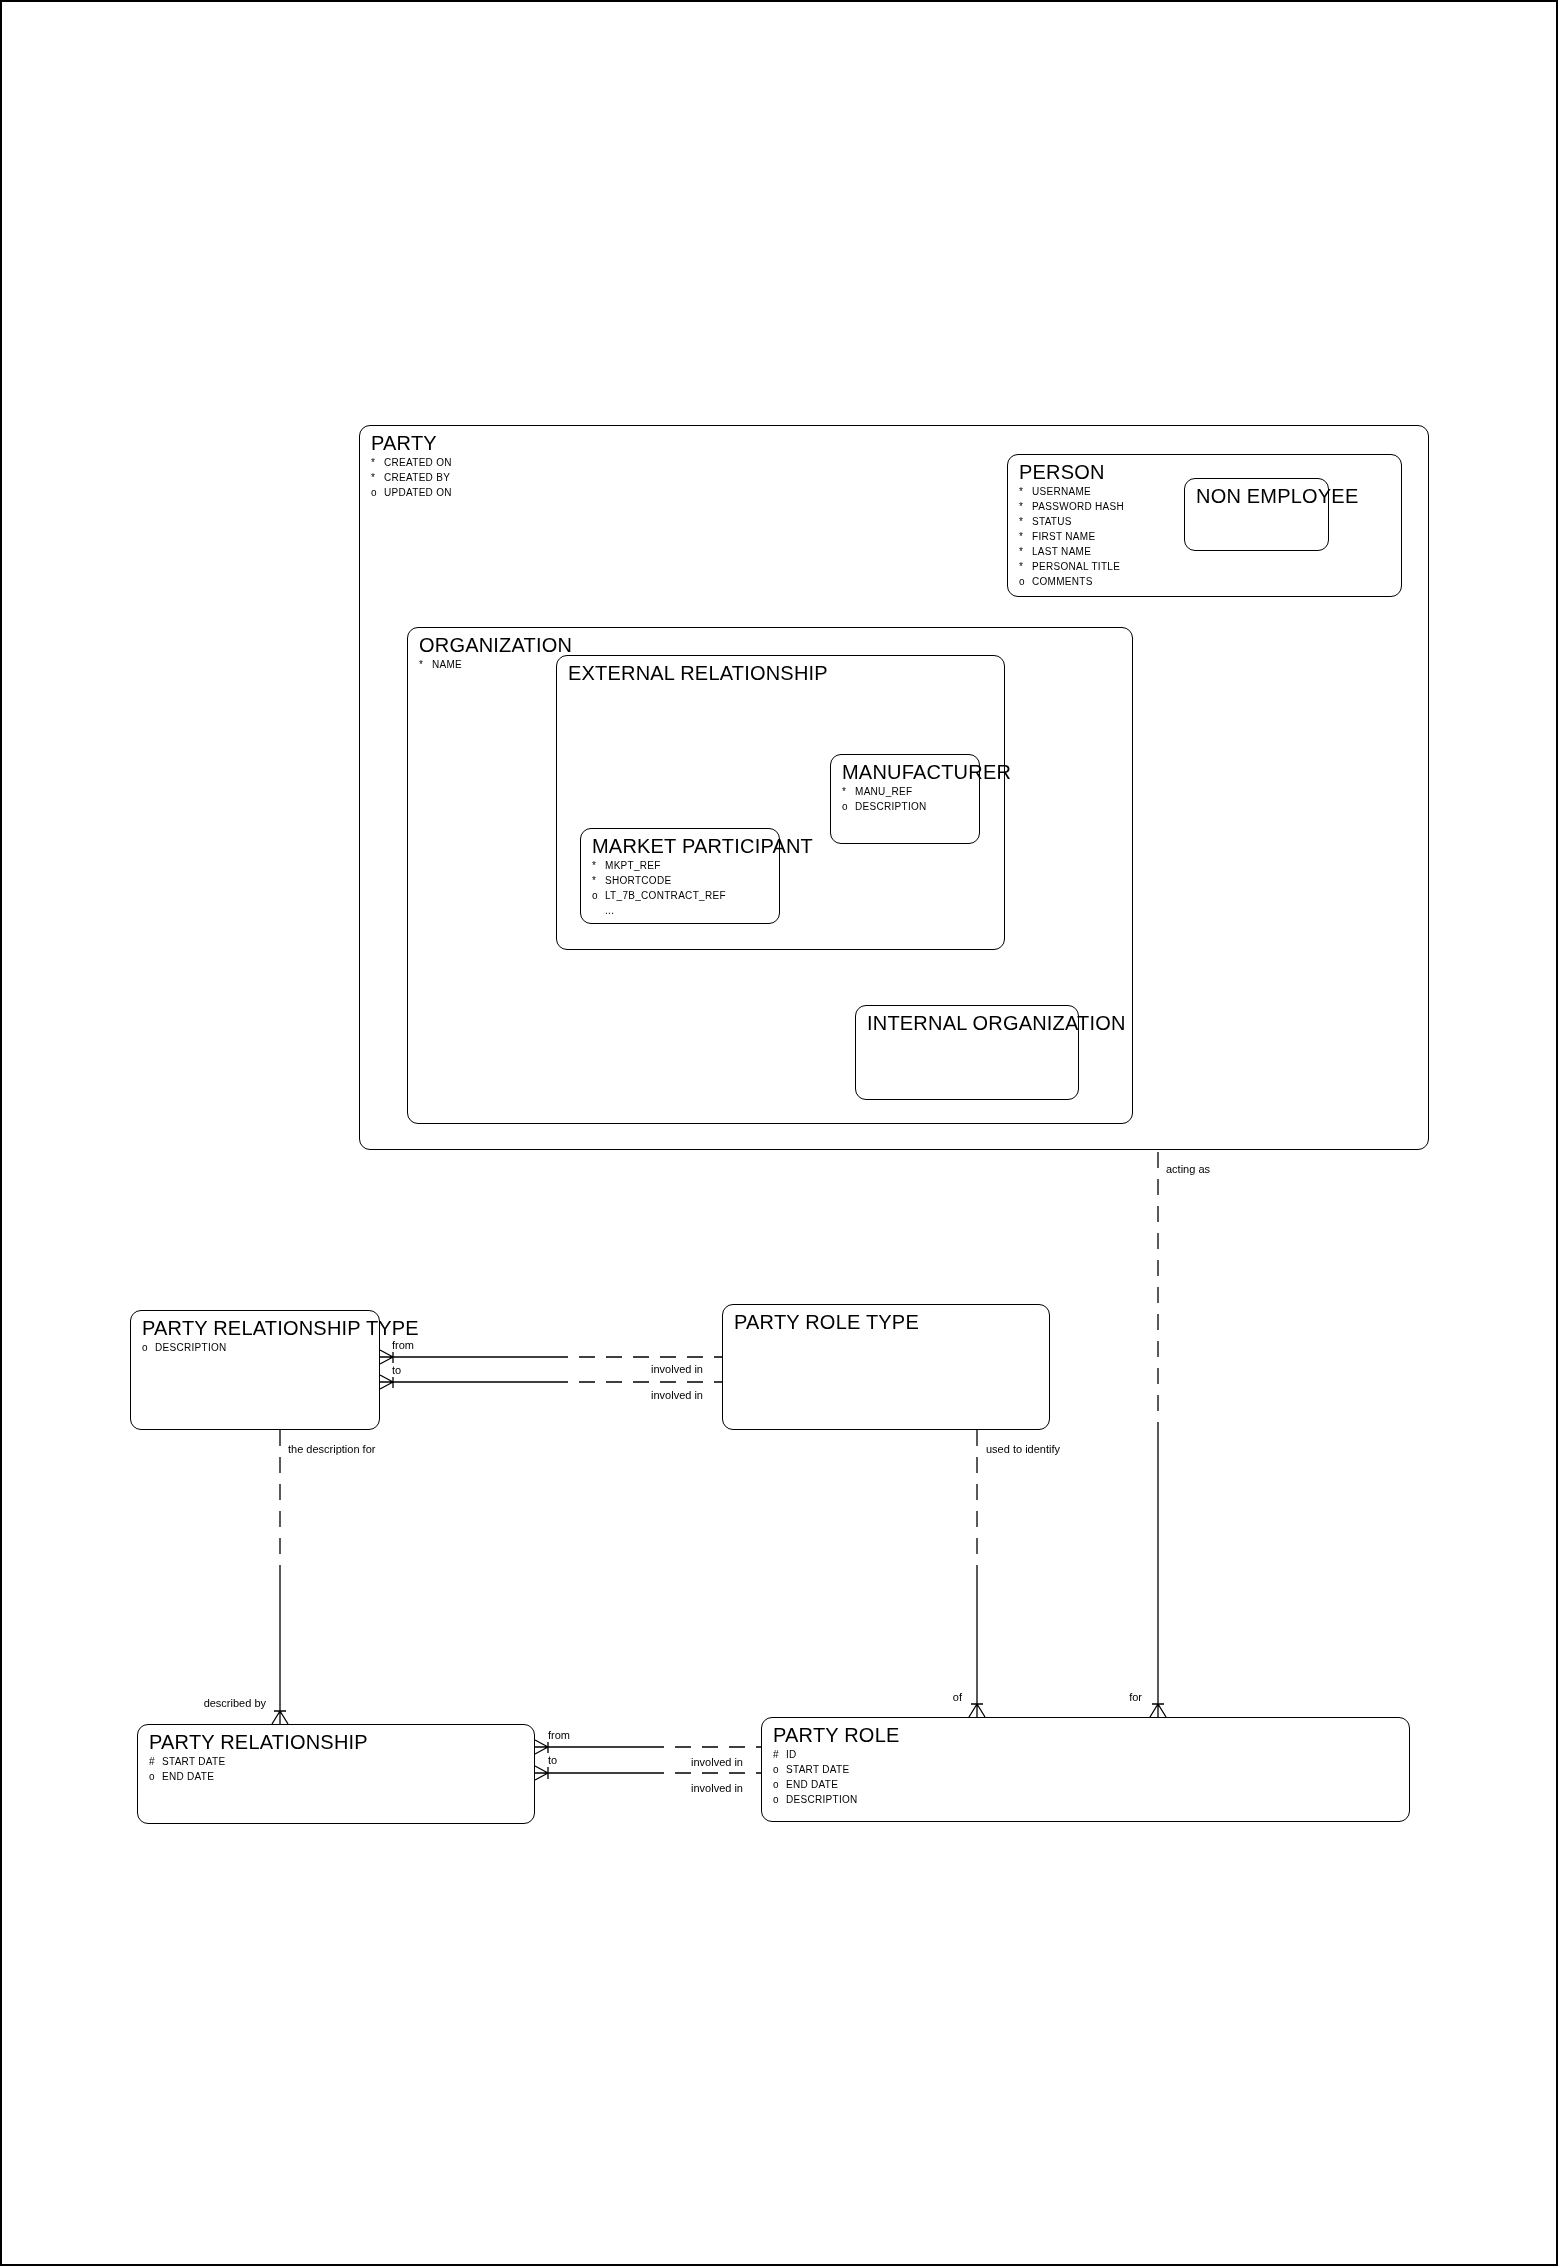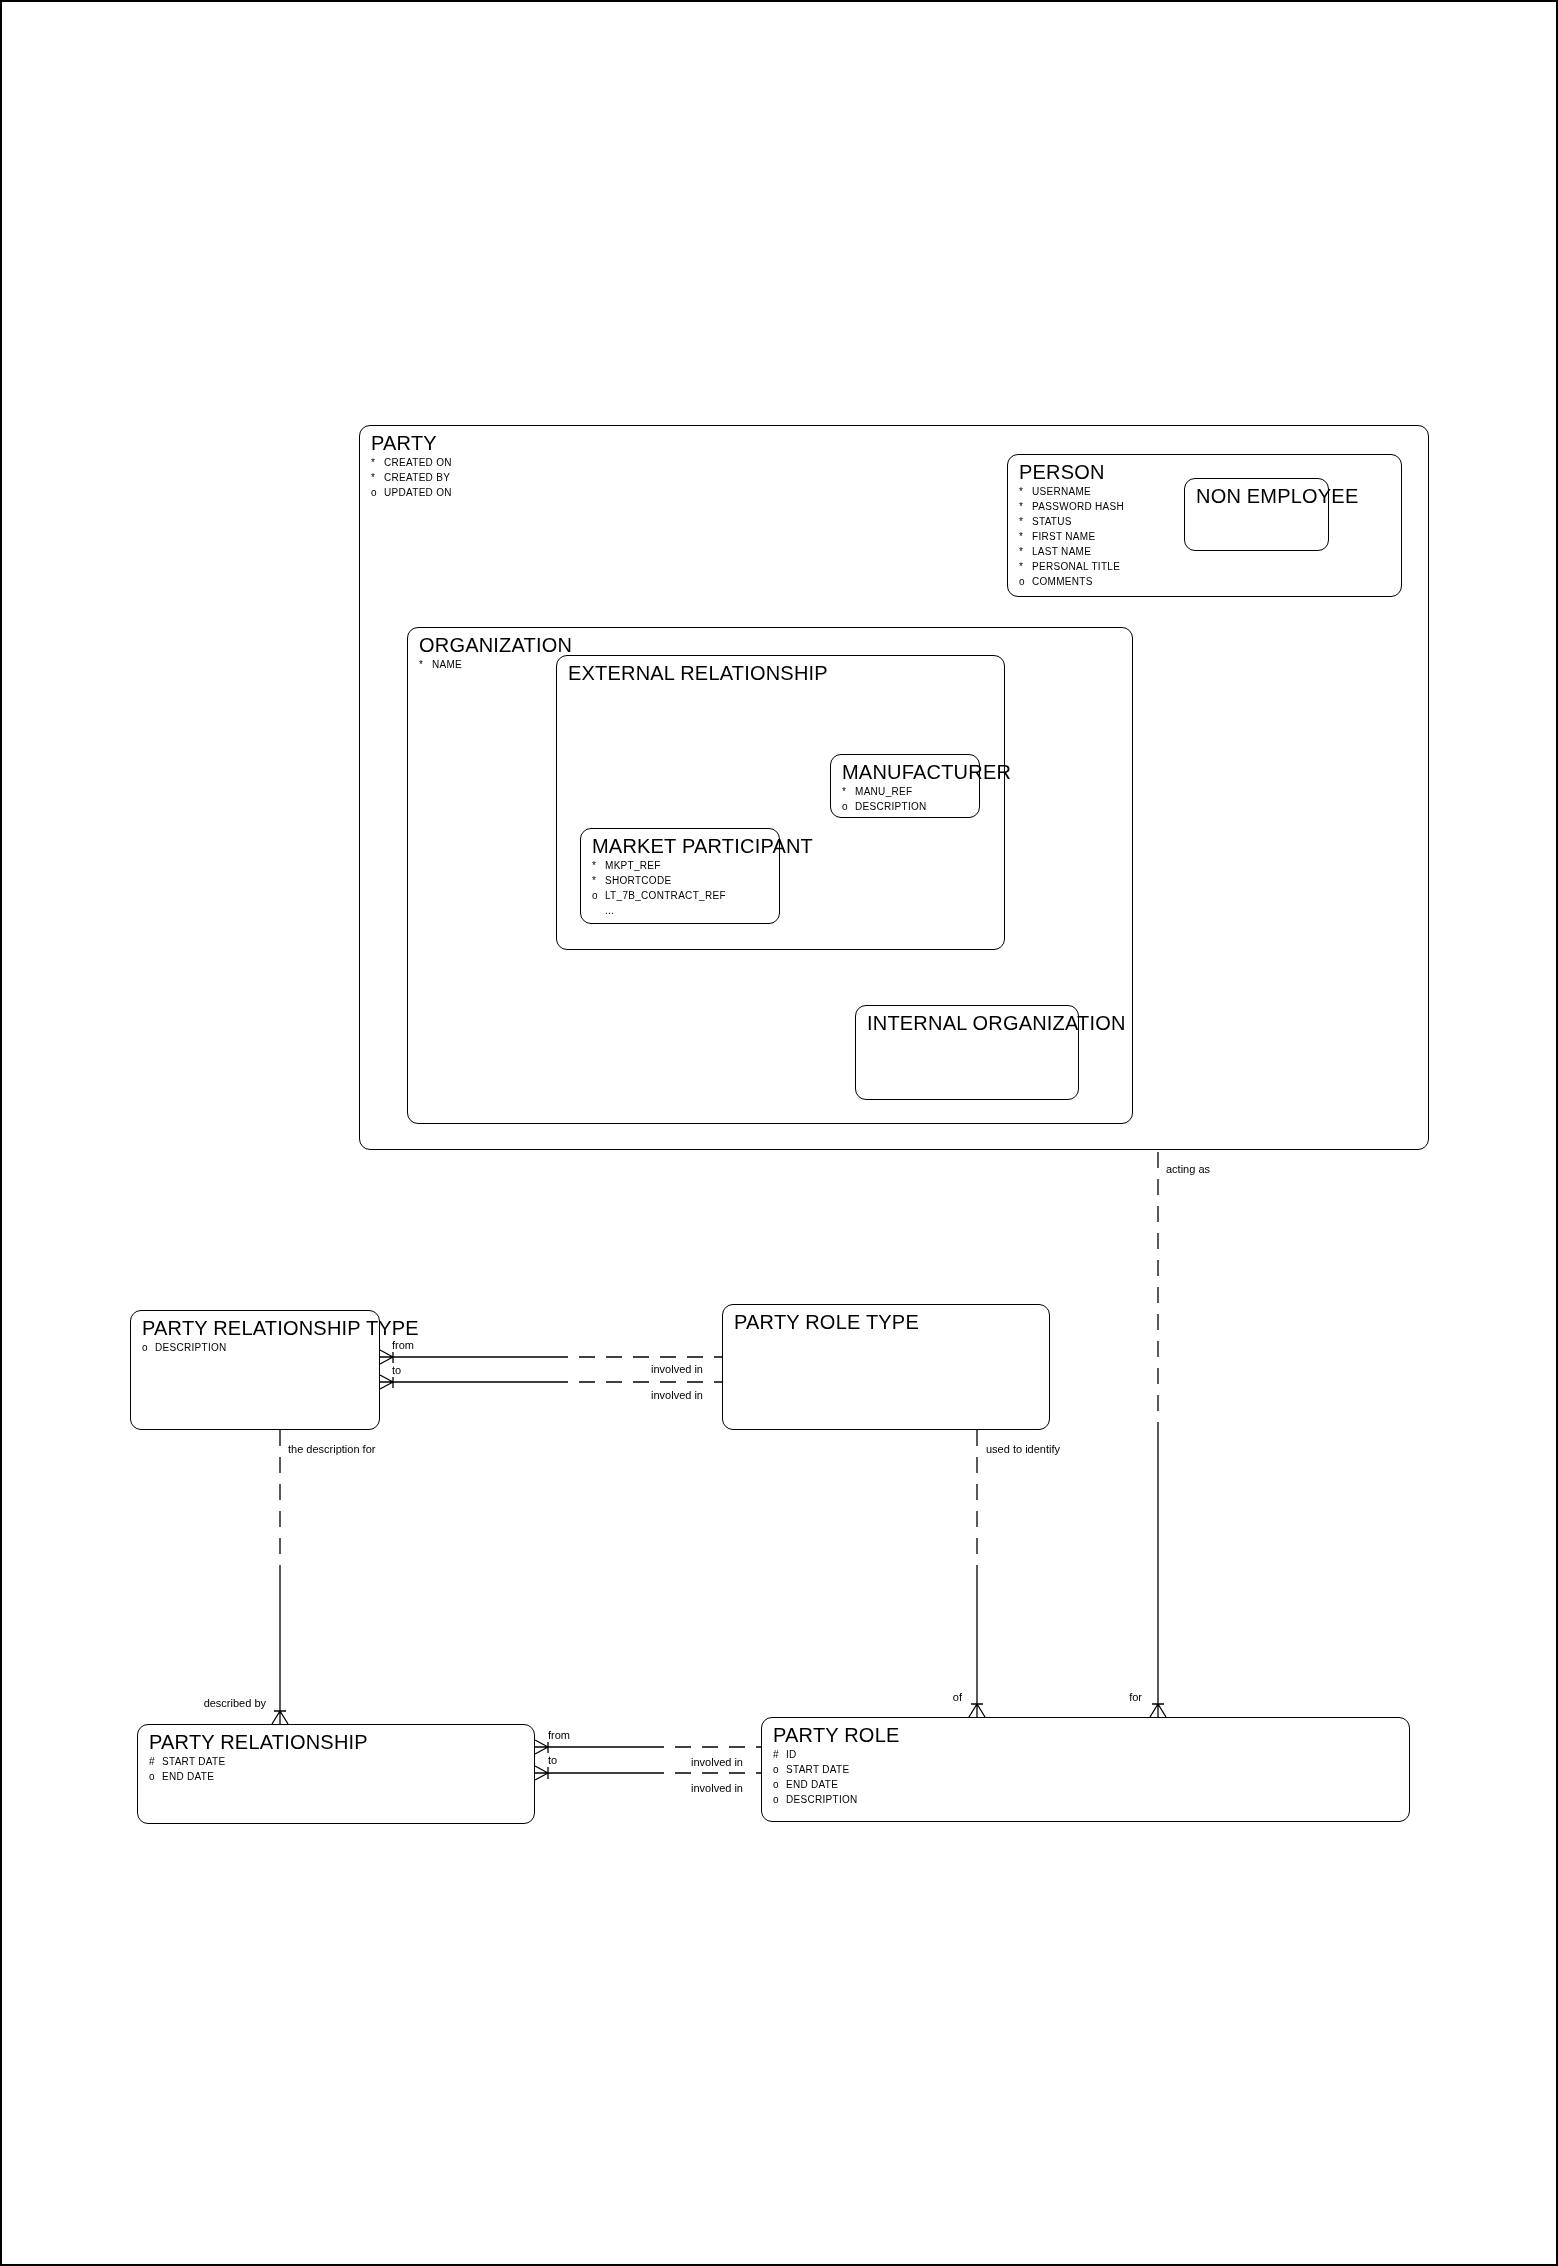--- a/index.html
+++ b/index.html
@@ -96,21 +96,21 @@
     <div class="etitle">ORGANIZATION</div>
     <div class="attrs">
         <div class="attr"><span class="pre">*</span><span>NAME</span></div>
       </div>
   </div>
 
   <div class="entity" style="left:554px;top:653px;width:449px;height:295px;">
     <div class="etitle">EXTERNAL RELATIONSHIP</div>
   </div>
 
-  <div class="entity" style="left:828px;top:752px;width:150px;height:64px;">
+  <div class="entity" style="left:828px;top:752px;width:150px;height:90px;">
     <div class="etitle">MANUFACTURER</div>
     <div class="attrs">
         <div class="attr"><span class="pre">*</span><span>MANU_REF</span></div>
         <div class="attr"><span class="pre">o</span><span>DESCRIPTION</span></div>
       </div>
   </div>
 
   <div class="entity" style="left:578px;top:826px;width:200px;height:96px;">
     <div class="etitle">MARKET PARTICIPANT</div>
     <div class="attrs">

